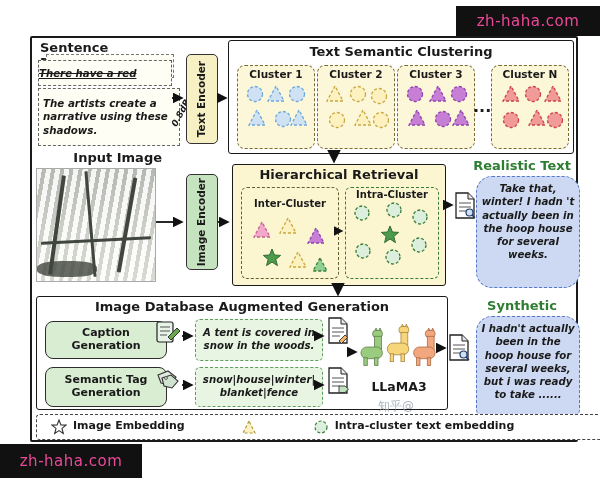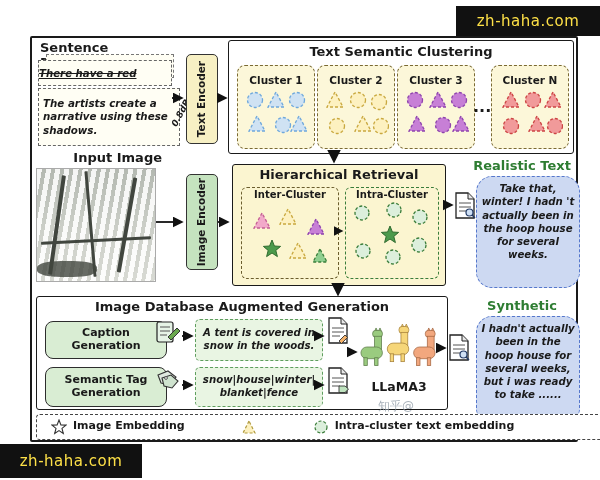--- a/index.html
+++ b/index.html
@@ -1,26 +1,26 @@
 <!DOCTYPE html>
 <html><head>
 <meta charset="utf-8">
 <style>
   html,body{margin:0;padding:0}
   body{width:600px;height:480px;position:relative;background:#fff;
        font-family:"DejaVu Sans",sans-serif;color:#1a1a1a;overflow:hidden}
   .abs{position:absolute}
   .frame{left:30px;top:36px;width:544px;height:402px;border:2px solid #1a1a1a;background:#fff;border-radius:2px}
-  .banner{background:#111;color:#fde047;display:flex;align-items:center;justify-content:center;
+  .banner{background:#111;color:#ec4899;display:flex;align-items:center;justify-content:center;
           font-size:15px;letter-spacing:.5px;z-index:9}
   .sec-title{font-weight:bold;font-size:13px;text-align:center}
   .green-title{color:#2e7d32}
   .panel{border:1.8px solid #1a1a1a;border-radius:3px;background:#fff}
   .dash-box{border:1.6px dashed #7a6a33;border-radius:8px;background:#fcf7d9}
-  .cluster-label{font-size:10.5px;font-weight:bold;text-align:center;margin-top:8px}
+  .cluster-label{font-size:10.5px;font-weight:bold;text-align:center;margin-top:2px}
   .encoder{border:1.6px solid #333;border-radius:5px;display:flex;align-items:center;justify-content:center}
   .vtext{writing-mode:vertical-rl;transform:rotate(180deg);font-size:10.5px;font-weight:bold;line-height:1.1;text-align:center}
   .blue-box{background:#cdd9f2;border:1.6px dashed #5577cc;border-radius:16px;
             font-style:italic;font-weight:600;font-size:10.2px;line-height:1.3;padding:5px 4px;text-align:center}
   .green-solid{background:#d9edd3;border:1.7px solid #2d2d2d;border-radius:8px;display:flex;align-items:center;
                justify-content:center;text-align:center;font-size:11px;font-weight:700;line-height:1.15;padding:2px}
   .green-dash{background:#e9f5e3;border:1.6px dashed #5f9e5f;border-radius:5px;display:flex;align-items:center;
               justify-content:center;text-align:center;font-style:italic;font-weight:600;font-size:10.2px;line-height:1.25;padding:2px 3px}
   .legend-bar{border:1.6px dashed #444;border-radius:4px;background:#fff;display:flex;align-items:center;padding:0 14px}
   .legend-item{display:flex;align-items:flex-start;gap:6px;font-size:11px;font-weight:600}
@@ -117,21 +117,21 @@
   <div class="beam" style="left:52px;top:2px;width:3px;height:106px;transform:rotate(-5deg)"></div>
   <div class="beam" style="left:88px;top:8px;width:4px;height:96px;transform:rotate(10deg)"></div>
   <div class="beam" style="left:4px;top:70px;width:110px;height:3px;transform:rotate(-3deg)"></div>
   <div class="beam" style="left:0px;top:92px;width:60px;height:16px;border-radius:40%;opacity:.8"></div>
 </div>
 
 <div class="abs panel" style="left:232px;top:164px;width:212px;height:120px;background:#fbf5d0">
   <div class="sec-title" style="margin-top:2px">Hierarchical Retrieval</div>
 
   <div class="abs" style="left:8px;top:22px;width:96px;height:90;height:90px;border:1.6px dashed #6b5e2e;border-radius:6px">
-    <div style="font-size:10px;font-weight:bold;text-align:center;margin-top:1px">Inter-Cluster</div>
+    <div style="font-size:10px;font-weight:bold;text-align:center;margin-top:10px">Inter-Cluster</div>
     <svg width="88" height="68" viewBox="0 0 88 68" style="display:block;margin:1px auto">
       <polygon points="16,12 8,27 24,27" fill="#f2a9c9" stroke="#c45f94" stroke-width="1.3" stroke-dasharray="3 2"></polygon>
       <polygon points="42,8 34,23 50,23" fill="#fdf1c0" stroke="#c9a83f" stroke-width="1.3" stroke-dasharray="3 2"></polygon>
       <polygon points="70,18 62,33 78,33" fill="#c77fd6" stroke="#8e44ad" stroke-width="1.3" stroke-dasharray="3 2"></polygon>
       <polygon points="26,39 28.4,45 34.6,45.4 29.8,49.4 31.4,55.6 26,52 20.6,55.6 22.2,49.4 17.4,45.4 23.6,45" fill="#4c9a4c" stroke="#2f6b2f" stroke-width="1"></polygon>
       <polygon points="52,42 44,57 60,57" fill="#fdf1c0" stroke="#c9a83f" stroke-width="1.3" stroke-dasharray="3 2"></polygon>
       <polygon points="74,48 67,61 81,61" fill="#8fcf8f" stroke="#3a7d3a" stroke-width="1.3" stroke-dasharray="3 2"></polygon>
     </svg>
   </div>
 

